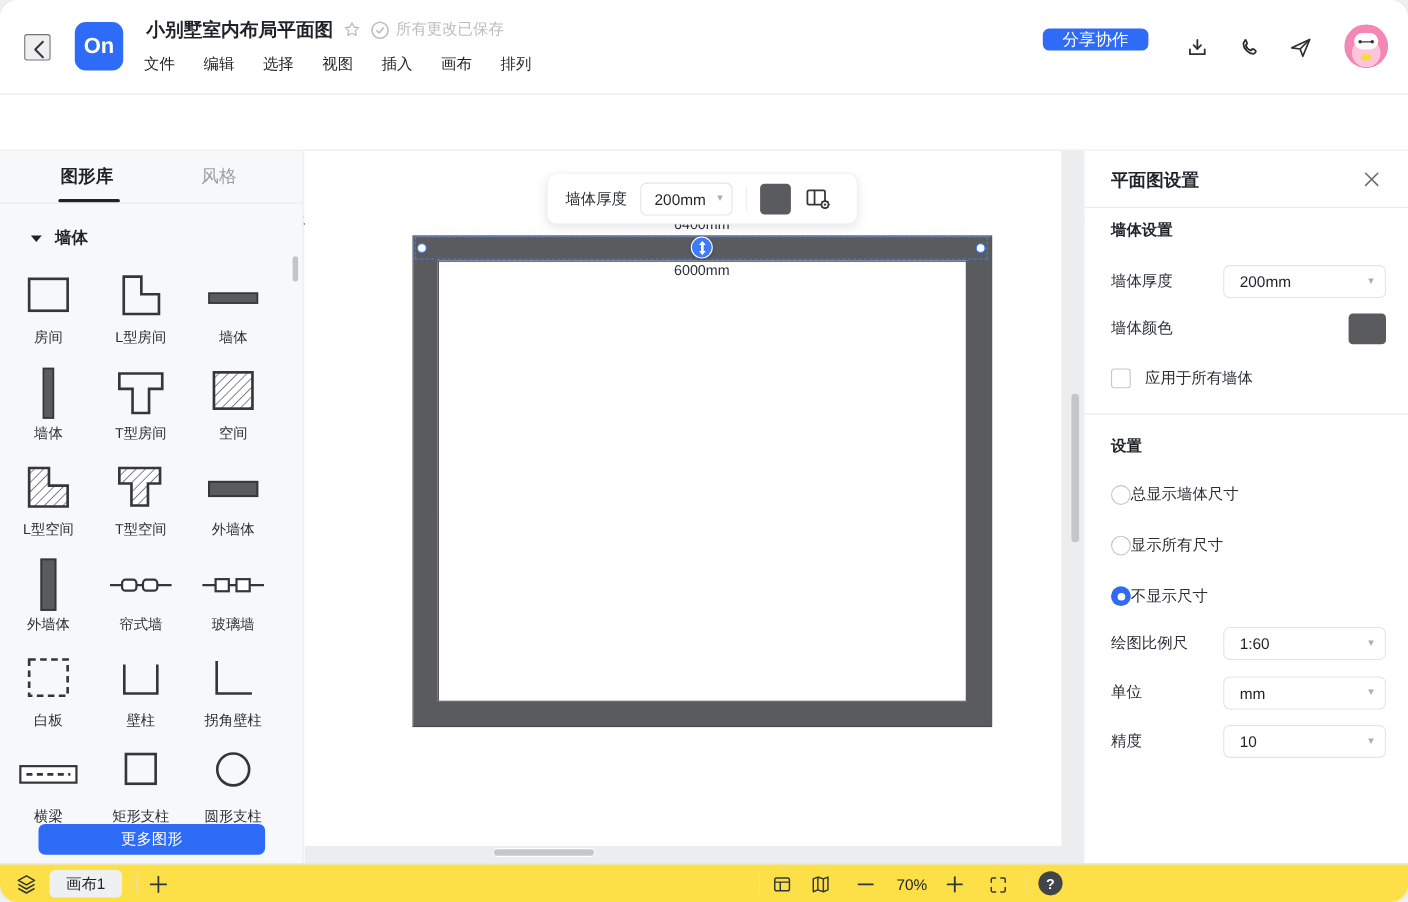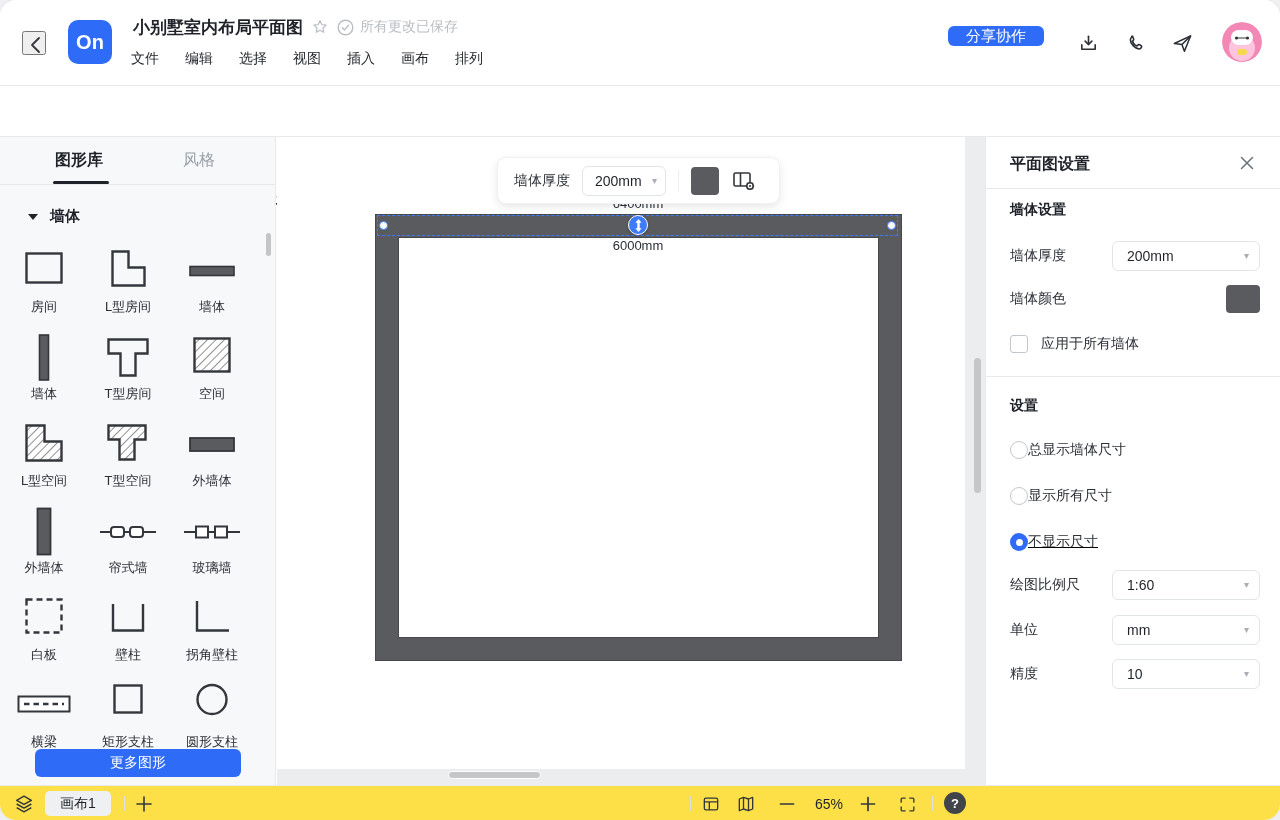--- a/index.html
+++ b/index.html
@@ -604,21 +604,21 @@
     <div class="p-sec" style="top:260px">设置</div>
     <div class="radio-list" id="radio-list">
         <button class="radio-row" style="background: none; border: none; padding: 0px; font-family: inherit; display: flex; margin-bottom: 28px;">
           <span class="radio "></span>
           <span class="radio-label">总显示墙体尺寸</span>
         </button>
         <button class="radio-row" style="background: none; border: none; padding: 0px; font-family: inherit; display: flex; margin-bottom: 28px;">
           <span class="radio "></span>
           <span class="radio-label">显示所有尺寸</span>
         </button>
-        <button class="radio-row" style="background: none; border: none; padding: 0px; font-family: inherit; display: flex; margin-bottom: 28px; text-decoration: underline;">
+        <button class="radio-row" style="background: none; border: none; padding: 0px; font-family: inherit; display: flex; margin-bottom: 28px;">
           <span class="radio on"></span>
           <span class="radio-label">不显示尺寸</span>
         </button>
       </div>
 
     <div class="p-row" style="top:433px;height:30px">
       <span class="p-label">绘图比例尺</span>
       <button class="p-select">
         <span>1:60</span>
         <span class="caret">▾</span>
@@ -669,21 +669,21 @@
       <svg width="20" height="20" viewBox="0 0 24 24" fill="none" stroke="#33363b" stroke-width="1.6" stroke-linejoin="round">
           <path d="M9 4 4 6v14l5-2 6 2 5-2V4l-5 2-6-2z"></path>
           <path d="M9 4v14M15 6v14"></path>
         </svg>
     </button>
     <button class="fbtn" style="left:775px;top:6px;width:24px;height:24px">
       <svg width="18" height="18" viewBox="0 0 18 18" stroke="#33363b" stroke-width="1.7" stroke-linecap="round">
           <path d="M2.5 9h13"></path>
         </svg>
     </button>
-    <span class="zoom-val">65%</span>
+    <span class="zoom-val">70%</span>
     <button class="fbtn" style="left:856px;top:6px;width:24px;height:24px">
       <svg width="18" height="18" viewBox="0 0 18 18" stroke="#33363b" stroke-width="1.7" stroke-linecap="round">
           <path d="M9 2.5v13M2.5 9h13"></path>
         </svg>
     </button>
     <button class="fbtn" style="left:895px;top:6px;width:24px;height:24px">
       <svg width="19" height="19" viewBox="0 0 24 24" fill="none" stroke="#33363b" stroke-width="1.7" stroke-linecap="round">
           <path d="M4 9V5.5C4 4.7 4.7 4 5.5 4H9"></path>
           <path d="M15 4h3.5c.8 0 1.5.7 1.5 1.5V9"></path>
           <path d="M20 15v3.5c0 .8-.7 1.5-1.5 1.5H15"></path>

